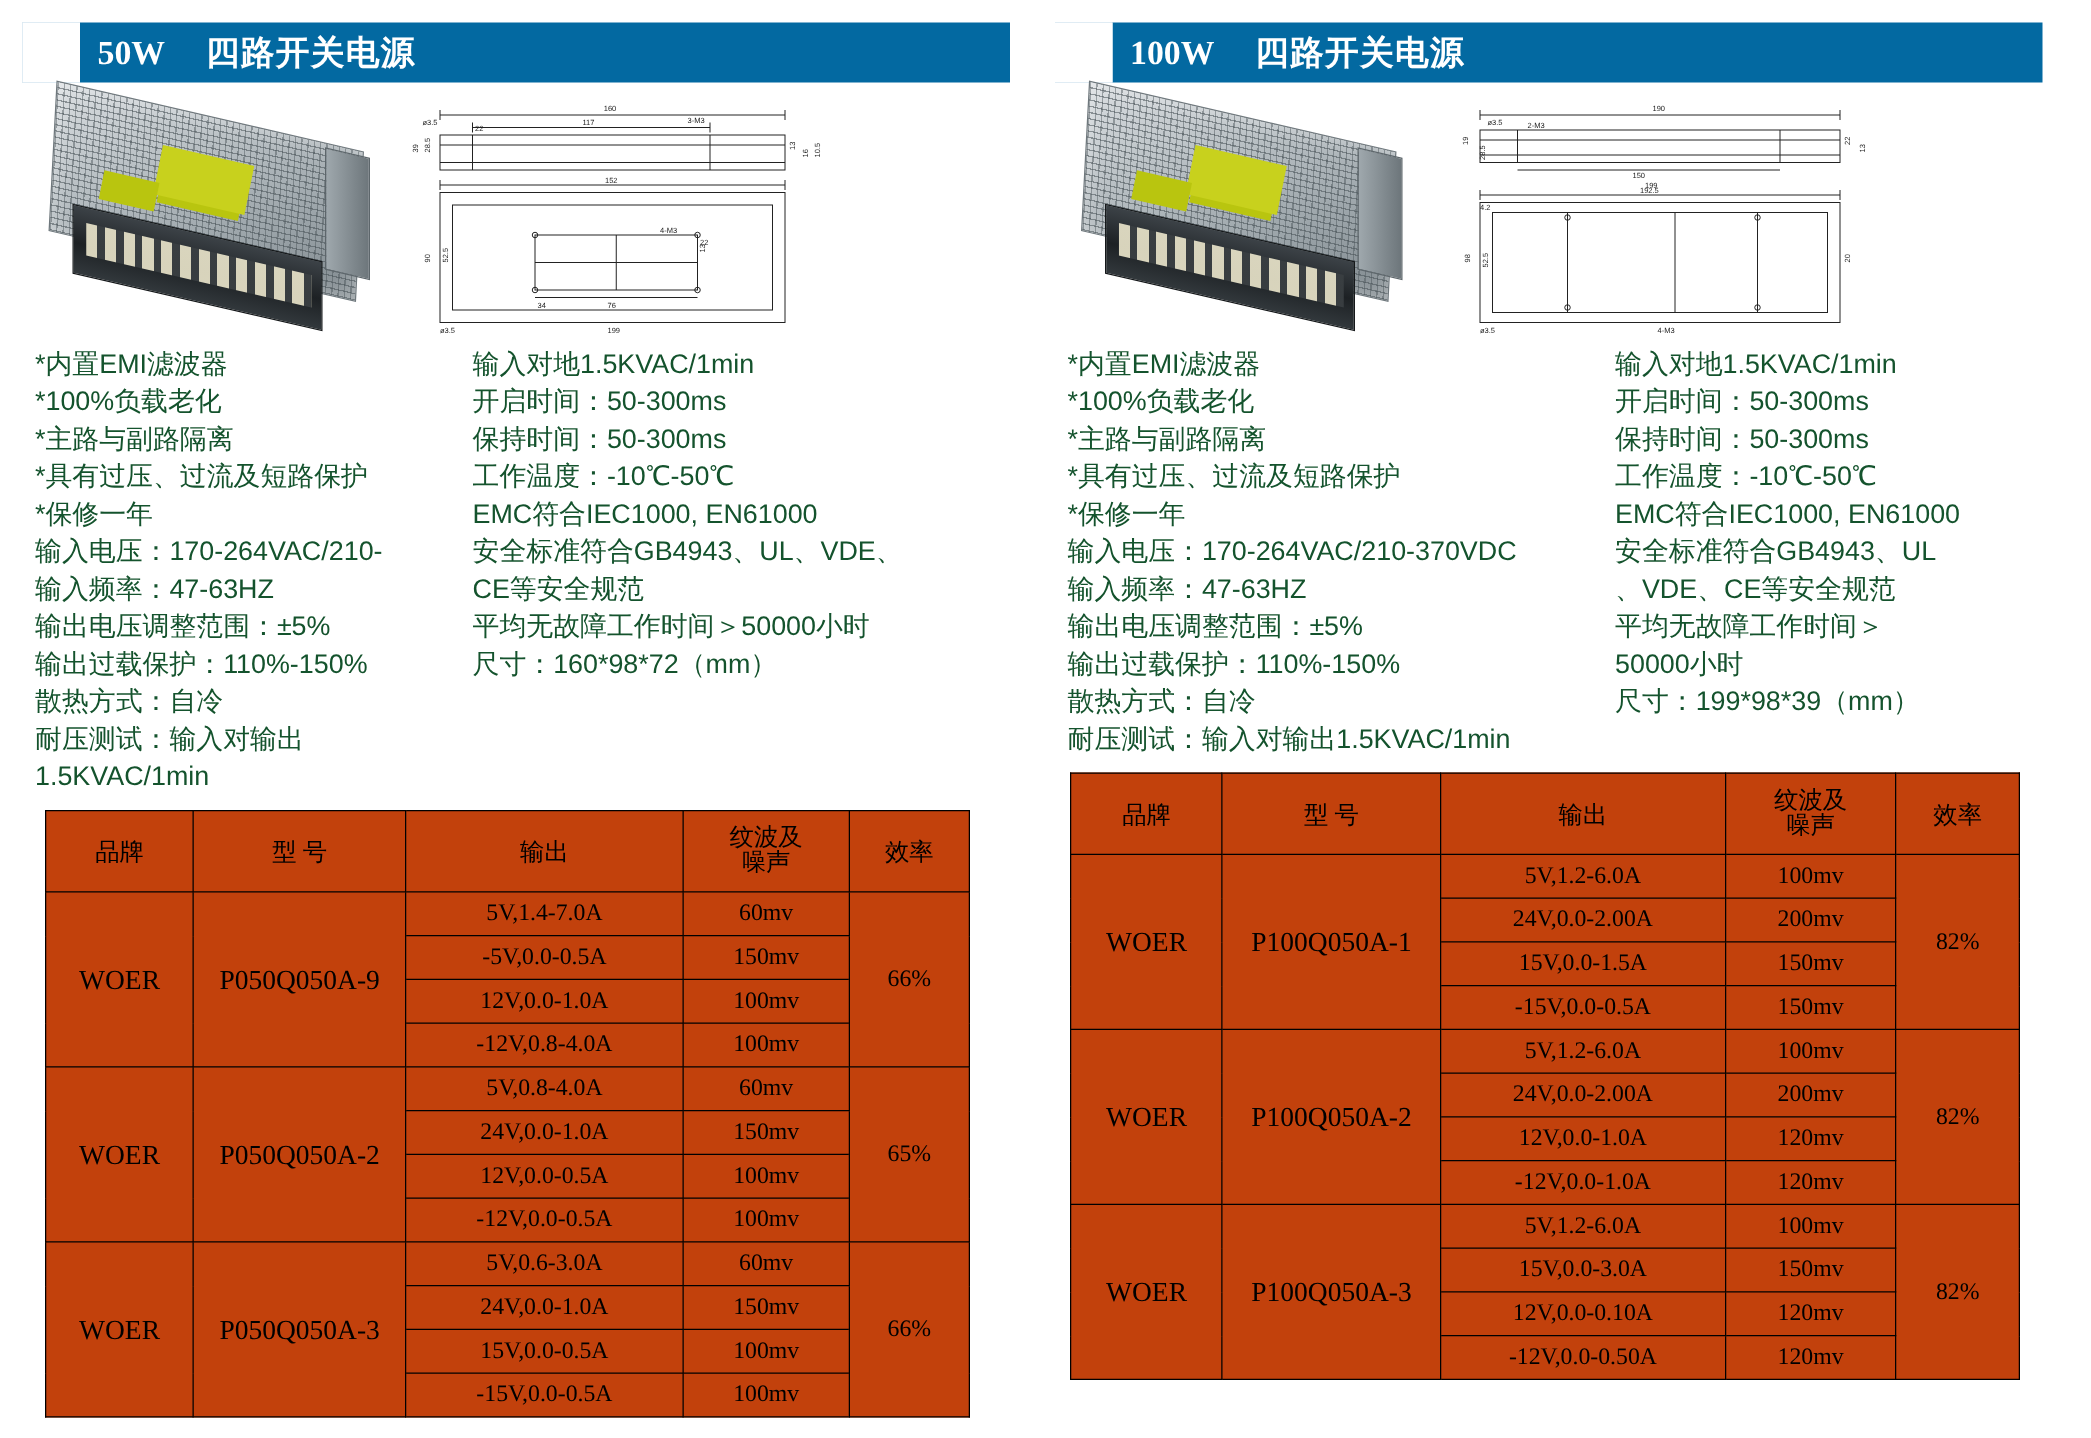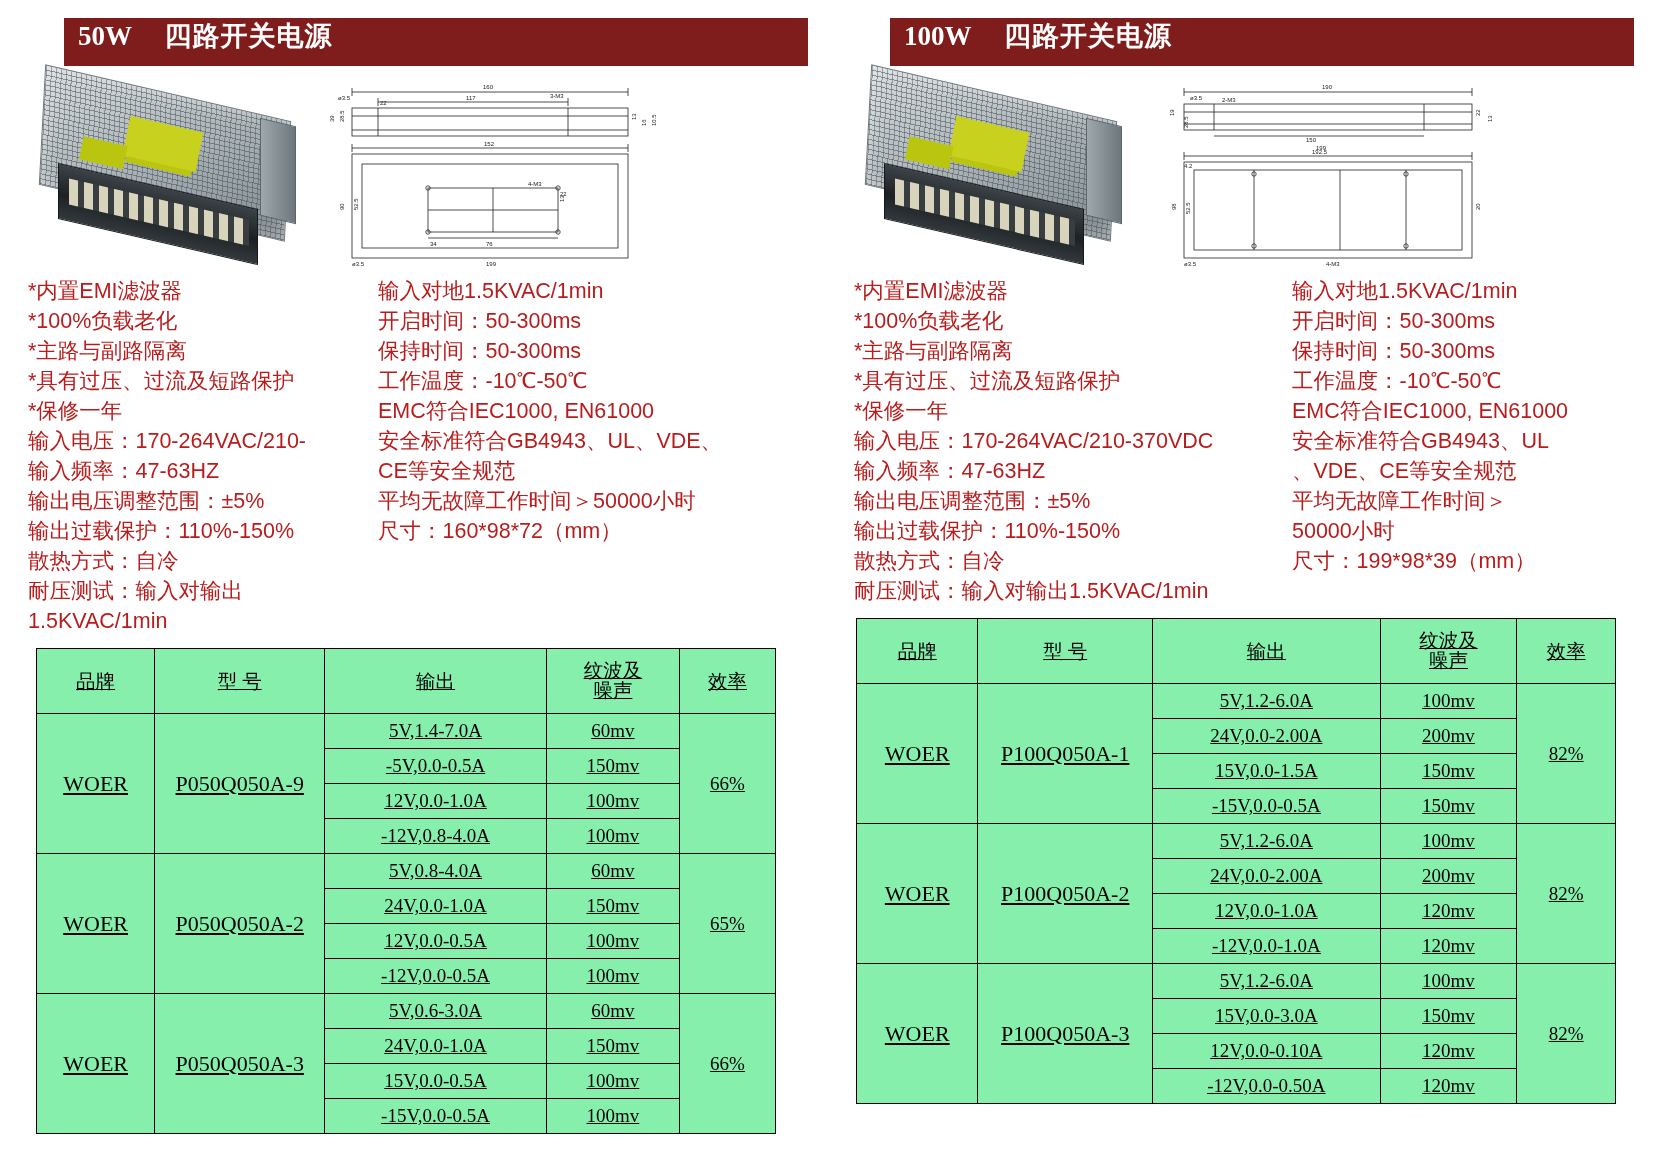--- a/index.html
+++ b/index.html
@@ -25,22 +25,23 @@
     top: 18px;
     width: 790px;
   }
   .panel.left { left: 18px; }
   .panel.right { left: 844px; }
 
   
   .title-bar {
     position: relative;
     height: 48px;
-    background: #7f1d1d;
+    background: #0369a1;
     display: flex;
+    align-items: center;
   }
   .title-bar .accent {
     position: absolute;
     left: 0; top: 0; bottom: 0;
     width: 46px;
     background: #ffffff;
   }
   .title-bar .accent:after {
     content: "";
     position: absolute;
@@ -161,21 +162,21 @@
   .specs {
     position: relative;
     margin-top: 6px;
     height: 300px;
   }
   .spec-col {
     position: absolute;
     top: 0;
     font-size: 21.5px;
     line-height: 30px;
-    color: #b91c1c;
+    color: #14532d;
     font-family: "Liberation Sans", sans-serif;
   }
   .spec-col.a { left: 10px; width: 340px; }
   .spec-col.b { left: 360px; width: 420px; }
   .panel.right .spec-col.a { left: 10px; width: 430px; }
   .panel.right .spec-col.b { left: 448px; width: 340px; }
   .spec-line { white-space: pre-wrap; }
 
   
   .tbl-wrap {
@@ -186,22 +187,21 @@
   }
   .panel.right .tbl-wrap {
     left: 12px;
     top: 600px;
     width: 760px;
   }
   table.spec-table {
     border-collapse: collapse;
     width: 100%;
     font-family: "Liberation Serif", serif;
-    background: #86efac;
-    text-decoration: underline;
+    background: #c2410c;
   }
   table.spec-table th,
   table.spec-table td {
     border: 1px solid #000;
     text-align: center;
     font-size: 19px;
     padding: 4px 2px;
     color: #000;
     font-weight: normal;
   }

